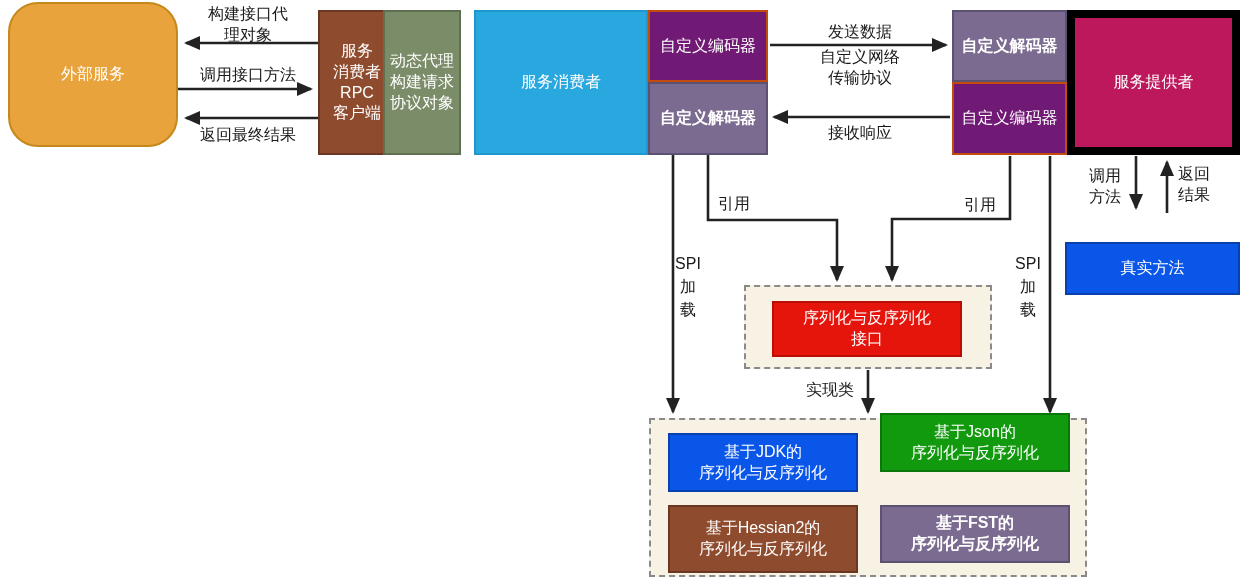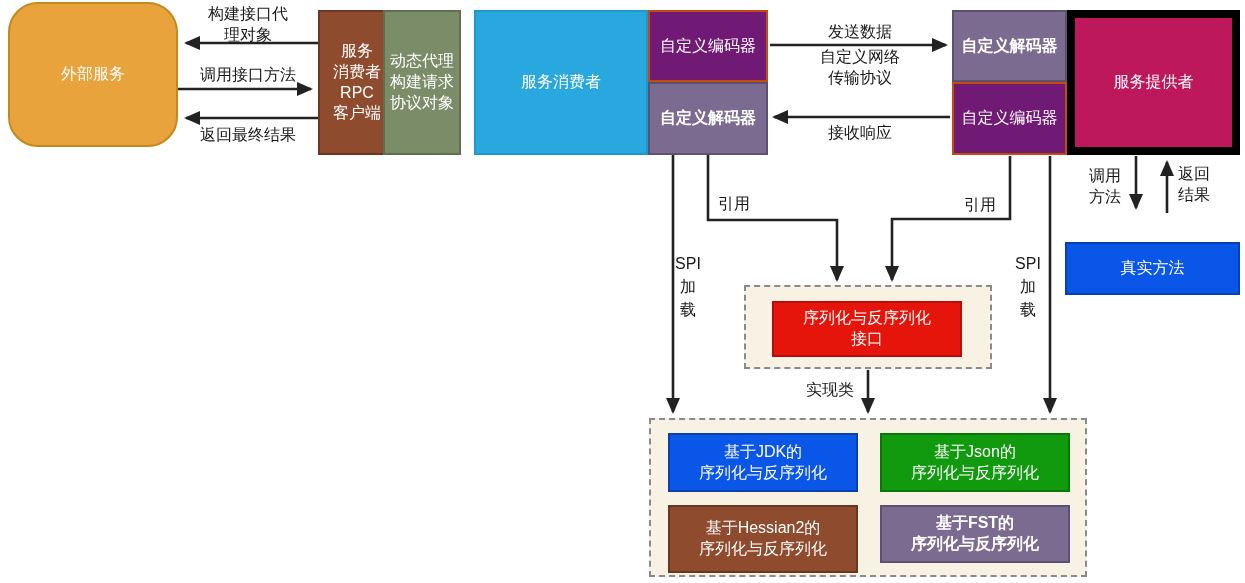--- a/index.html
+++ b/index.html
@@ -75,21 +75,21 @@
   <div class="box orange" style="left:952px;top:82px;width:115px;height:73px;">自定义编码器</div>
   <div class="box green" style="left:1067px;top:10px;width:173px;height:145px;">服务提供者</div>
 
   <div class="box royal" style="left:1065px;top:213px;width:175px;height:53px;margin-top:29px;">真实方法</div>
 
   <div class="box red" style="left:772px;top:301px;width:190px;height:56px;">序列化与反序列化
 接口</div>
 
   <div class="box royal" style="left:668px;top:433px;width:190px;height:59px;">基于JDK的
 序列化与反序列化</div>
-  <div class="box jgreen" style="left:880px;top:433px;width:190px;height:59px;">基于Json的
+  <div class="box jgreen" style="left:880px;top:413px;width:190px;height:59px;">基于Json的
 序列化与反序列化</div>
   <div class="box brown" style="left:668px;top:505px;width:190px;height:68px;">基于Hessian2的
 序列化与反序列化</div>
   <div class="box purple" style="left:880px;top:505px;width:190px;height:58px;">基于FST的
 序列化与反序列化</div>
 
   <div class="lbl" style="left:183px;top:3px;width:130px;">构建接口代
 理对象</div>
   <div class="lbl" style="left:183px;top:64px;width:130px;">调用接口方法</div>
   <div class="lbl" style="left:183px;top:124px;width:130px;">返回最终结果</div>

